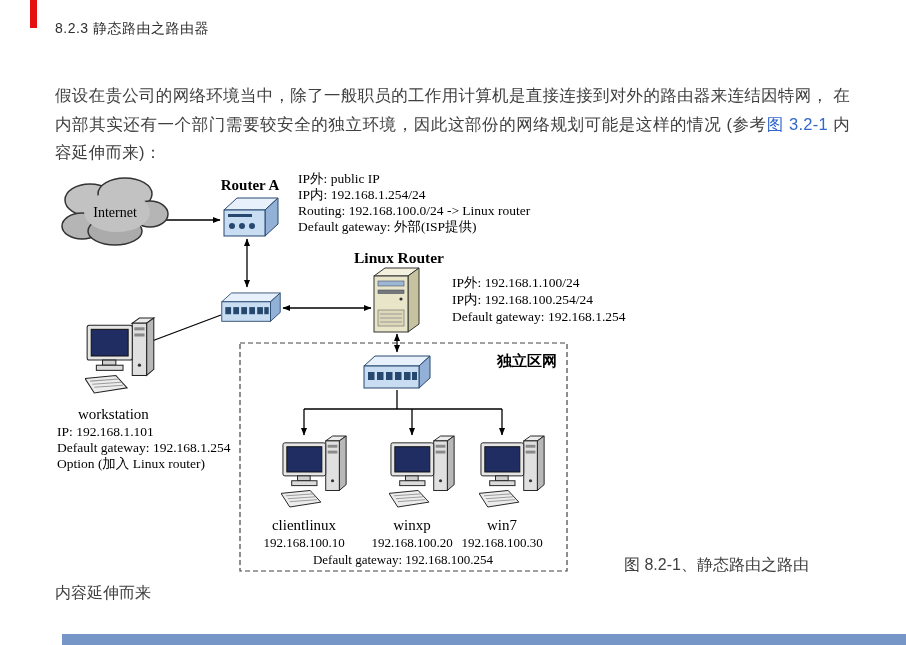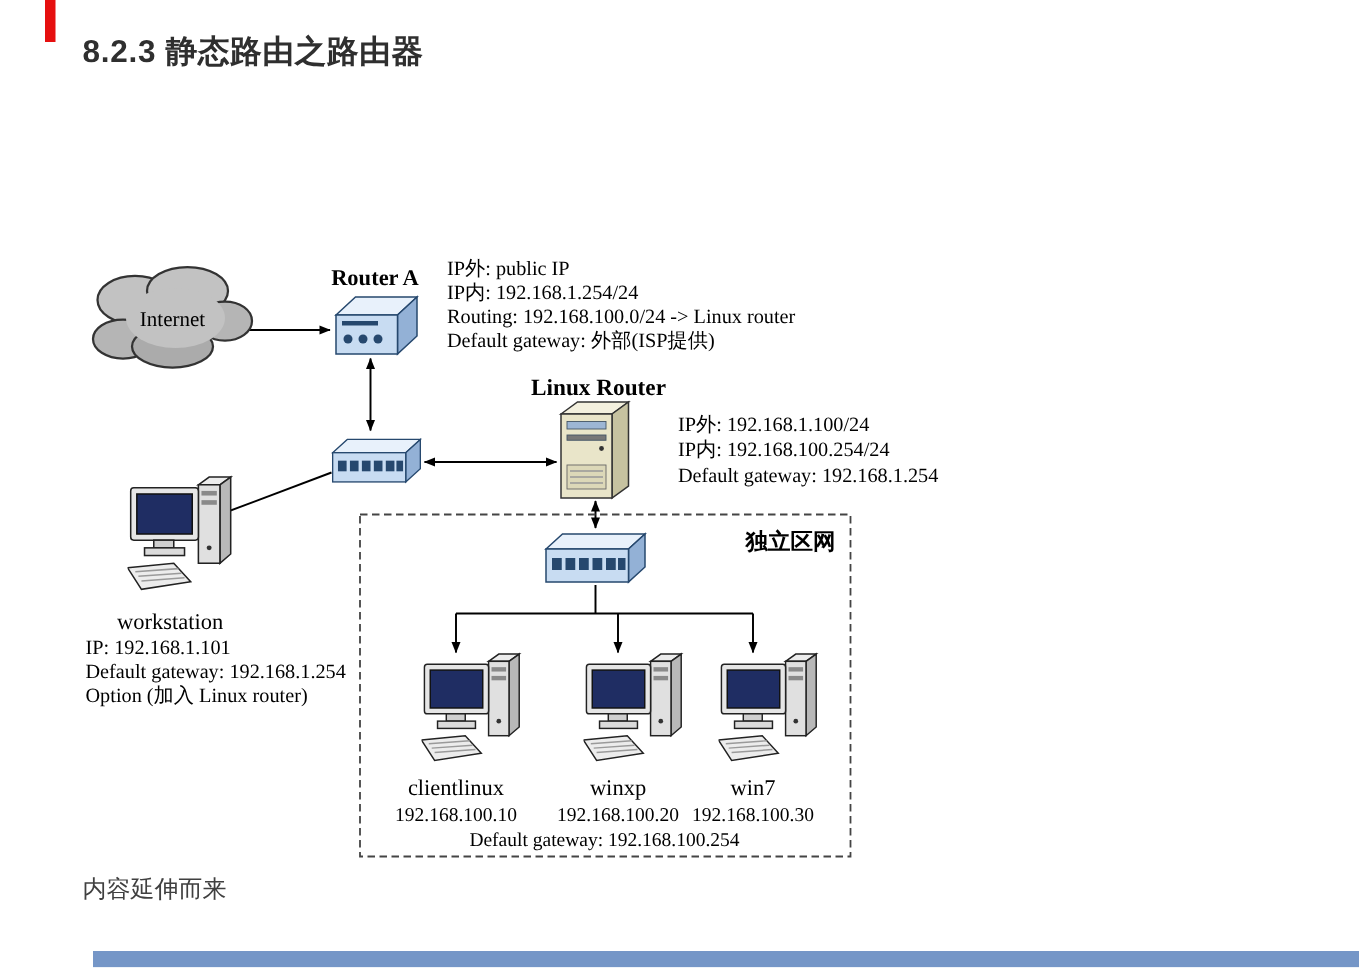--- a/index.html
+++ b/index.html
@@ -3,21 +3,21 @@
 <meta charset="utf-8">
 <style>
   html,body { margin:0; padding:0; background:#fff; }
   .page {
     position:relative; width:906px; height:645px; background:#fff;
     font-family:"Liberation Sans", sans-serif; overflow:hidden;
   }
   .accent-bar { position:absolute; left:30px; top:0; width:7px; height:28px; background:#e60f0f; }
   .heading {
     position:absolute; left:55px; top:20px; margin:0;
-    font-size:21px; font-weight:bold; color:#2f2f2f; letter-spacing:0.5px;
+    font-size:14px; font-weight:normal; color:#2f2f2f; letter-spacing:0.5px;
   }
   .para { margin:0; color:#404040; }
   .para1 {
     position:absolute; left:55px; top:81px; width:795px;
     font-size:16.5px; line-height:28.5px; text-align:justify; letter-spacing:0.3px;
   }
   .doclink { color:#3366cc; text-decoration:none; }
   .diagram-svg { position:absolute; left:55px; top:166px; overflow:visible; }
   .caption { position:absolute; font-size:16px; color:#404040; }
   .caption1 { left:624px; top:555px; }
@@ -28,20 +28,21 @@
 </style>
 </head>
 <body>
 
 <div class="page">
 
   <div class="accent-bar"></div>
 
   <h1 class="heading">8.2.3 静态路由之路由器</h1>
 
+  <p class="para para1"><span>假设在贵公司的网络环境当中，除了一般职员的工作用计算机是直接连接到对外的路由器来连结因特网， 在内部其实还有一个部门需要较安全的独立环境，因此这部份的网络规划可能是这样的情况 (参考</span><a href="#" class="doclink">图 3.2-1</a><span> 内容延伸而来)：</span></p>
 
   <svg class="diagram-svg" width="565" height="412" viewBox="0 0 565 412" xmlns="http://www.w3.org/2000/svg" xmlns:xlink="http://www.w3.org/1999/xlink">
     <defs>
       <marker id="arr" orient="auto-start-reverse" markerUnits="userSpaceOnUse" markerWidth="9" markerHeight="9" refX="7.5" refY="3.5">
         <path d="M0.5,0.5 L8,3.5 L0.5,6.5 Z" fill="#000"></path>
       </marker>
 
       <symbol id="switchbox" viewBox="0 0 70 40">
         <polygon points="2,13 13,3 68,3 57,13" fill="#e8f1fb" stroke="#26486e" stroke-width="1"></polygon>
         <polygon points="57,13 68,3 68,25 57,35" fill="#93b1d6" stroke="#26486e" stroke-width="1"></polygon>
@@ -150,18 +151,19 @@
     <text x="357" y="364" text-anchor="middle" font-size="15">winxp</text>
     <text x="447" y="364" text-anchor="middle" font-size="15">win7</text>
 
     <text x="249" y="381" text-anchor="middle" font-size="13">192.168.100.10</text>
     <text x="357" y="381" text-anchor="middle" font-size="13">192.168.100.20</text>
     <text x="447" y="381" text-anchor="middle" font-size="13">192.168.100.30</text>
 
     <text x="348" y="398" text-anchor="middle" font-size="13">Default gateway: 192.168.100.254</text>
   </svg>
 
+  <div class="caption caption1">图 8.2-1、静态路由之路由</div>
   <div class="caption caption2">内容延伸而来</div>
 
 
   <div class="bottom-bar"></div>
 
 </div>
 
 </body></html>

